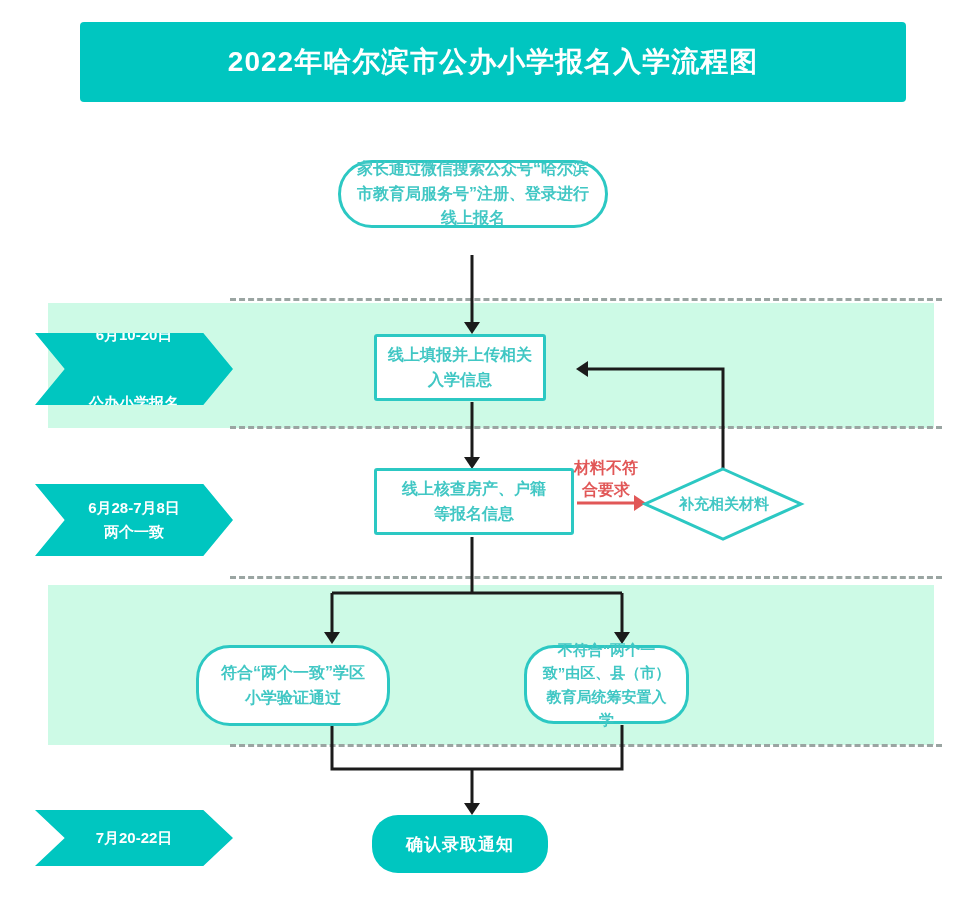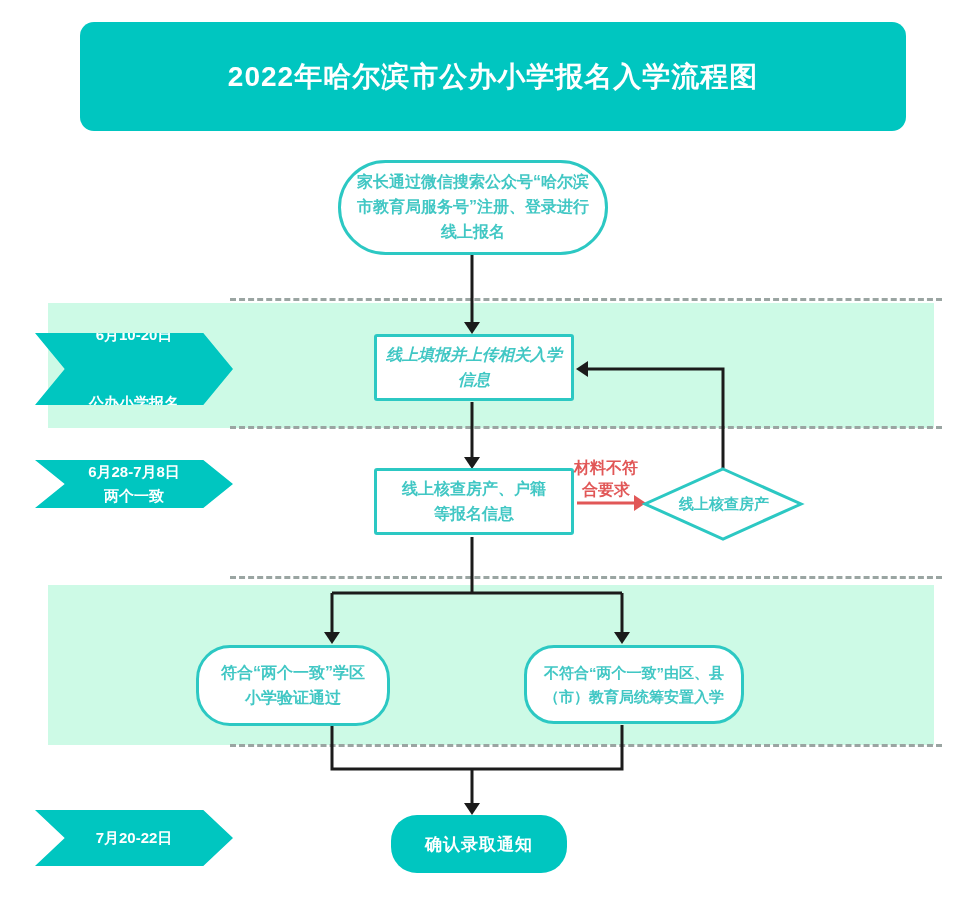--- a/index.html
+++ b/index.html
@@ -1,59 +1,59 @@
 <!DOCTYPE html>
 <html style="--teal: #00c6c0; --teal-border: #2cc8c3; --teal-text: #41c7c4; --mint: #cdfae6; --red: #e15757;"><head>
 <meta charset="utf-8">
 <style>
   html,body{margin:0;padding:0;background:#ffffff;}
   .canvas{
     position:relative;width:966px;height:900px;background:#ffffff;overflow:hidden;
     font-family:"Liberation Sans","DejaVu Sans",sans-serif;
   }
   .title{
-    position:absolute;left:80px;top:22px;width:826px;height:109px;
+    position:absolute;left:80px;top:22px;width:826px;height:80px;
     background:var(--teal,#00c6c0);color:#ffffff;font-weight:bold;font-size:28px;
-    display:flex;align-items:center;justify-content:center;letter-spacing:1px;border-radius:14px;
+    display:flex;align-items:center;justify-content:center;letter-spacing:1px;border-radius:4px;
   }
   .band{position:absolute;left:48px;width:886px;background:var(--mint,#cdfae6);z-index:0;}
   .band1{top:303px;height:125px;}
   .band3{top:585px;height:160px;}
   .dash{position:absolute;left:230px;width:712px;height:0;border-top:3px dashed #9aa5a2;z-index:1;}
   .d1{top:298px;} .d2{top:426px;} .d3{top:576px;} .d4{top:744px;}
   .connectors{position:absolute;left:0;top:0;z-index:2;}
   .node{
     position:absolute;background:#ffffff;border:3px solid var(--teal-border,#2cc8c3);
     color:var(--teal-text,#41c7c4);display:flex;align-items:center;justify-content:center;
     text-align:center;font-weight:600;z-index:3;box-sizing:border-box;line-height:1.55;
   }
   .stadium{border-radius:48px;}
-  .node-start{left:338px;top:160px;width:270px;height:95px;font-size:16px;padding:6px 16px;}
-  .node-fill{left:374px;top:334px;width:200px;height:67px;border-radius:3px;font-size:16px;padding:2px 8px;font-style:italic;}
+  .node-start{left:338px;top:160px;width:270px;height:68px;font-size:16px;padding:6px 16px;}
+  .node-fill{left:374px;top:334px;width:172px;height:67px;border-radius:3px;font-size:16px;padding:2px 8px;}
   .node-check{left:374px;top:468px;width:200px;height:67px;border-radius:3px;font-size:16px;padding:2px 24px;}
   .node-match{left:196px;top:645px;width:194px;height:81px;border-radius:34px;font-size:16px;padding:2px 18px;}
-  .node-nomatch{left:524px;top:645px;width:220px;height:79px;border-radius:30px;font-size:15px;padding:12px 13px;}
+  .node-nomatch{left:524px;top:645px;width:165px;height:79px;border-radius:30px;font-size:15px;padding:12px 13px;}
   .node-confirm{
-    position:absolute;left:391px;top:815px;width:176px;height:58px;border-radius:26px;
+    position:absolute;left:372px;top:815px;width:176px;height:58px;border-radius:26px;
     background:var(--teal,#00c6c0);color:#ffffff;font-weight:bold;font-size:17px;
     display:flex;align-items:center;justify-content:center;z-index:3;letter-spacing:1px;
   }
   .diamond-label{
     position:absolute;left:648px;top:489px;width:152px;height:30px;z-index:3;
     display:flex;align-items:center;justify-content:center;
     color:var(--teal-text,#41c7c4);font-weight:600;font-size:15px;
   }
   .chevron{
     position:absolute;left:35px;width:198px;background:var(--teal,#00c6c0);
     clip-path:polygon(0 0,85% 0,100% 50%,85% 100%,0 100%,15% 50%);
     display:flex;flex-direction:column;align-items:center;justify-content:center;
     color:#ffffff;font-weight:bold;font-size:15px;line-height:1.6;z-index:3;text-align:center;
   }
   .c1{top:333px;height:72px;gap:44px;}
-  .c2{top:460px;height:48px;}
+  .c2{top:484px;height:72px;}
   .c3{top:810px;height:56px;}
   .red-label{
     position:absolute;left:571px;top:457px;width:70px;z-index:3;text-align:center;
     color:var(--red,#e15757);font-weight:600;font-size:16px;line-height:1.35;
   }
 </style>
 </head>
 <body>
 
 <div class="canvas">
@@ -88,21 +88,21 @@
     <polygon points="464,803 480,803 472,815" fill="#1b1b1b"></polygon>
 
     <polygon points="723,469 801,504 723,539 645,504" fill="#ffffff" stroke="#2cc8c3" stroke-width="3"></polygon>
   </svg>
 
   <div class="title">2022年哈尔滨市公办小学报名入学流程图</div>
 
   <div class="node stadium node-start">家长通过微信搜索公众号“哈尔滨市教育局服务号”注册、登录进行线上报名</div>
   <div class="node node-fill">线上填报并上传相关入学信息</div>
   <div class="node node-check">线上核查房产、户籍等报名信息</div>
-  <div class="diamond-label">线上核查房产</div>
+  <div class="diamond-label">补充相关材料</div>
   <div class="node node-match">符合“两个一致”学区小学验证通过</div>
   <div class="node node-nomatch">不符合“两个一致”由区、县（市）教育局统筹安置入学</div>
   <div class="node-confirm">确认录取通知</div>
 
   <div class="red-label">材料不符合要求</div>
 
   <div class="chevron c1">
     <span>6月10-20日</span>
     <span>公办小学报名</span>
   </div>

